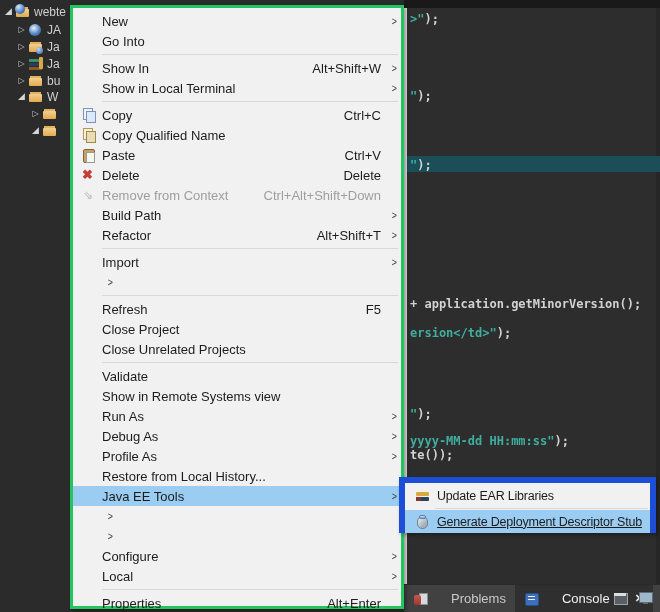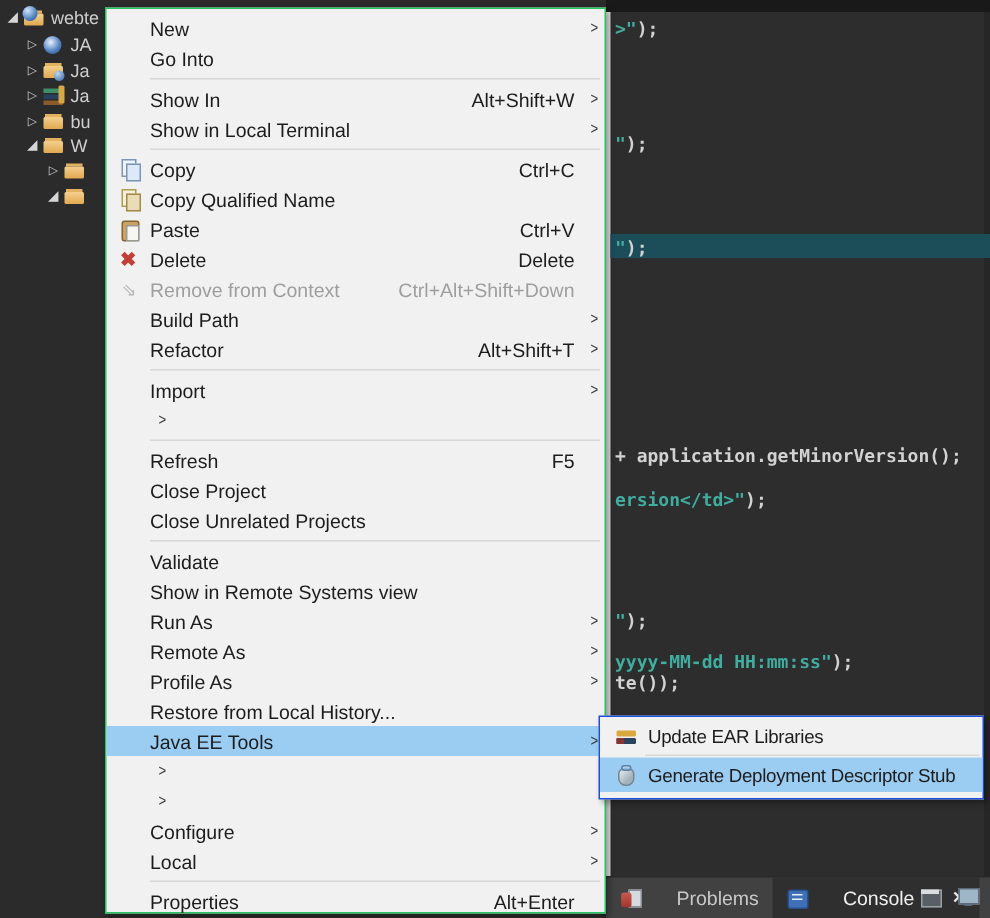--- a/index.html
+++ b/index.html
@@ -67,37 +67,37 @@
   .ic-problems::after{content:"";position:absolute;left:1px;top:4px;width:7px;height:10px;border-radius:2px;
     background:linear-gradient(#c85a4e,#9e352c);}
   .ic-console::before{content:"";position:absolute;left:1px;top:2px;width:12px;height:11px;background:#3e6fb8;border:1px solid #27508c;border-radius:2px;}
   .ic-console::after{content:"";position:absolute;left:4px;top:5px;width:7px;height:1px;background:#e8f0fa;box-shadow:0 3px 0 #e8f0fa;}
   .ic-restore-view::before{content:"";position:absolute;left:1px;top:3px;width:12px;height:10px;background:#5a5f66;border:1px solid #9aa0a8;}
   .ic-restore-view::after{content:"";position:absolute;left:1px;top:3px;width:12px;height:3px;background:#d9dde2;}
   .ic-open-console::before{content:"";position:absolute;left:1px;top:2px;width:12px;height:9px;background:#9fb6c6;border:1px solid #5c6c7a;}
   .ic-open-console::after{content:"";position:absolute;left:5px;top:12px;width:5px;height:2px;background:#5c6c7a;}
   
   #menu{position:absolute;left:70px;top:5px;width:334px;height:604px;box-sizing:border-box;
-    background:var(--menu-bg);border:1px solid #22c55e;padding-top:3px;z-index:10;
+    background:var(--menu-bg);border:3px solid #22c55e;padding-top:3px;z-index:10;
     box-shadow:2px 2px 4px rgba(0,0,0,.35);}
   .menu-item{display:flex;align-items:center;height:20px;padding:0 3px 0 3px;font-size:13px;color:var(--menu-text);}
   .menu-item .gutter{width:26px;flex:none;display:flex;align-items:center;justify-content:center;}
   .mlabel{flex:1;white-space:nowrap;overflow:hidden;}
   .mshort{margin-right:5px;white-space:nowrap;}
   .marrow{width:12px;flex:none;text-align:right;font-size:11px;color:#3a3a3a;transform:scaleX(.8);}
   .menu-item.hl{background:var(--accent);}
   .menu-item.dis{color:var(--disabled);}
   .menu-sep{height:1px;background:var(--sep);margin:3px 3px 3px 29px;}
   
   #submenu{position:absolute;left:399px;top:477px;width:257px;height:56px;box-sizing:border-box;
-    background:var(--menu-bg);border:1px solid #1d4ed8;padding-top:1px;z-index:20;
+    background:var(--menu-bg);border:6px solid #1d4ed8;padding-top:1px;z-index:20;
     box-shadow:2px 2px 4px rgba(0,0,0,.35);}
   .sub-item{display:flex;align-items:center;height:23px;padding:0 4px;font-size:12.5px;letter-spacing:-.2px;color:var(--menu-text);}
   .sub-item .gutter{width:28px;flex:none;display:flex;align-items:center;justify-content:center;}
-  .sub-item.hl{background:var(--accent);}
+  .sub-item.hl{background:var(--accent);text-decoration:underline;}
   .sub-sep{height:1px;background:var(--sep);margin:1px 2px 1px 30px;}
 </style>
 </head>
 <body>
 
 <div id="screen">
   <div id="top-strip"></div>
   <div id="editor">
     <div id="ruler"></div>
     <div id="vscroll"></div>
@@ -283,21 +283,21 @@
         <span class="mlabel">Show in Remote Systems view</span>
         <span class="marrow"></span>
       </div>
       <div class="menu-item">
         <span class="gutter"></span>
         <span class="mlabel">Run As</span>
         <span class="marrow">&gt;</span>
       </div>
       <div class="menu-item">
         <span class="gutter"></span>
-        <span class="mlabel">Remote As</span>
+        <span class="mlabel">Debug As</span>
         <span class="marrow">&gt;</span>
       </div>
       <div class="menu-item">
         <span class="gutter"></span>
         <span class="mlabel">Profile As</span>
         <span class="marrow">&gt;</span>
       </div>
       <div class="menu-item">
         <span class="gutter"></span>
         <span class="mlabel">Restore from Local History...</span>

